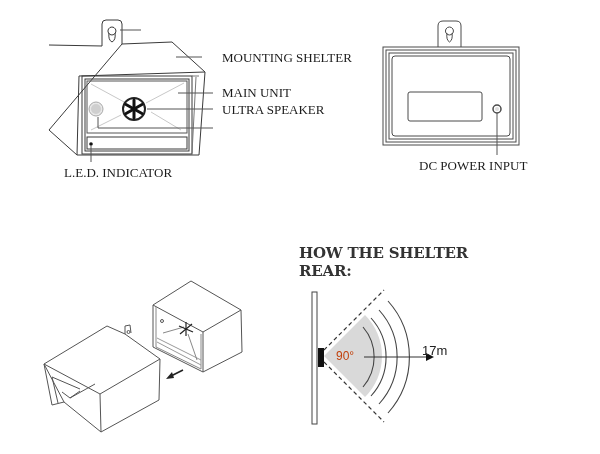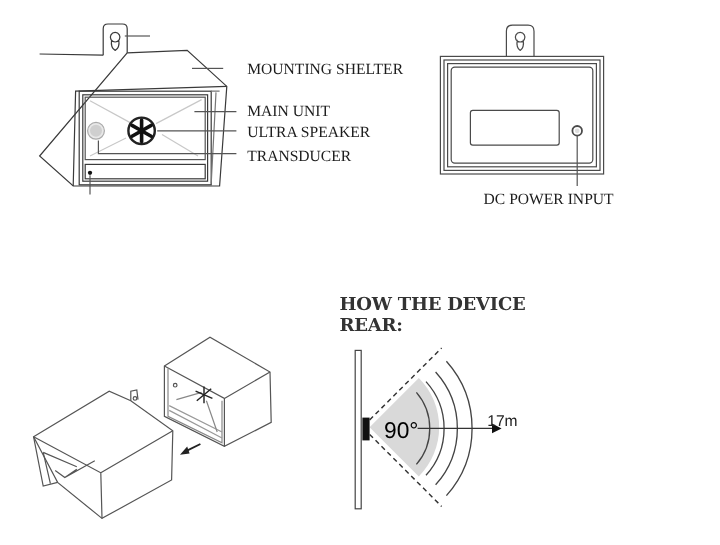--- a/index.html
+++ b/index.html
@@ -1,17 +1,17 @@
 <!DOCTYPE html>
 <html><head>
   <meta charset="utf-8">
   <style>
     html, body { margin: 0; padding: 0; background: #ffffff; }
     body { width: 600px; height: 454px; position: relative; overflow: hidden; }
-    .canvas { position: absolute; left: 0; top: 0; width: 474px; height: 454px; }
+    .canvas { position: absolute; left: 16px; top: 0; width: 474px; height: 454px; }
     .lbl { position: absolute; font-family: "Liberation Serif", "DejaVu Serif", serif; color: #1c1c1c; font-size: 13px; white-space: nowrap; line-height: 1; }
     .title { font-family: "DejaVu Serif", "Liberation Serif", serif; font-weight: bold; font-size: 15px; color: #333; line-height: 18px; letter-spacing: -0.2px; }
     .center { text-align: center; }
   </style>
 </head>
 <body>
 
 <div class="canvas">
 
   <svg width="600" height="454" style="position:absolute;left:0;top:0" viewBox="0 0 600 454">
@@ -122,23 +122,23 @@
 
     <g>
       <line x1="348" y1="357" x2="412" y2="357" stroke="#333" stroke-width="1.2"></line>
       <path d="M418,357 L410,353 L410,361 Z" fill="#111"></path>
     </g>
   </svg>
 
   <div class="lbl" style="left:206px;top:51px;">MOUNTING SHELTER</div>
   <div class="lbl" style="left:206px;top:86px;">MAIN UNIT</div>
   <div class="lbl" style="left:206px;top:103px;text-align:right;">ULTRA SPEAKER</div>
-  <div class="lbl" style="left:206px;top:123px;">TRANSDUCER</div>
+  <div class="lbl" style="left:48px;top:166px;">L.E.D. INDICATOR</div>
 
   <div class="lbl center" style="left:380px;top:159px;width:210px;text-align:left;padding-left:23px;">DC  POWER INPUT</div>
 
   <div class="lbl title" style="left:283px;top:244px;">
-    <div>HOW THE DEVICE</div>
+    <div>HOW THE SHELTER</div>
     <div>REAR:</div>
   </div>
-  <div class="lbl" style="left:320px;top:350px;font-family:'Liberation Sans',sans-serif;font-size:19px;color:#000000;">90°</div>
+  <div class="lbl" style="left:320px;top:350px;font-family:'Liberation Sans',sans-serif;font-size:12px;color:#c2410c;">90°</div>
   <div class="lbl" style="left:366px;top:344px;font-family:'Liberation Sans',sans-serif;font-size:13px;color:#222;padding-left:40px;">17m</div>
 </div>
 
 </body></html>

